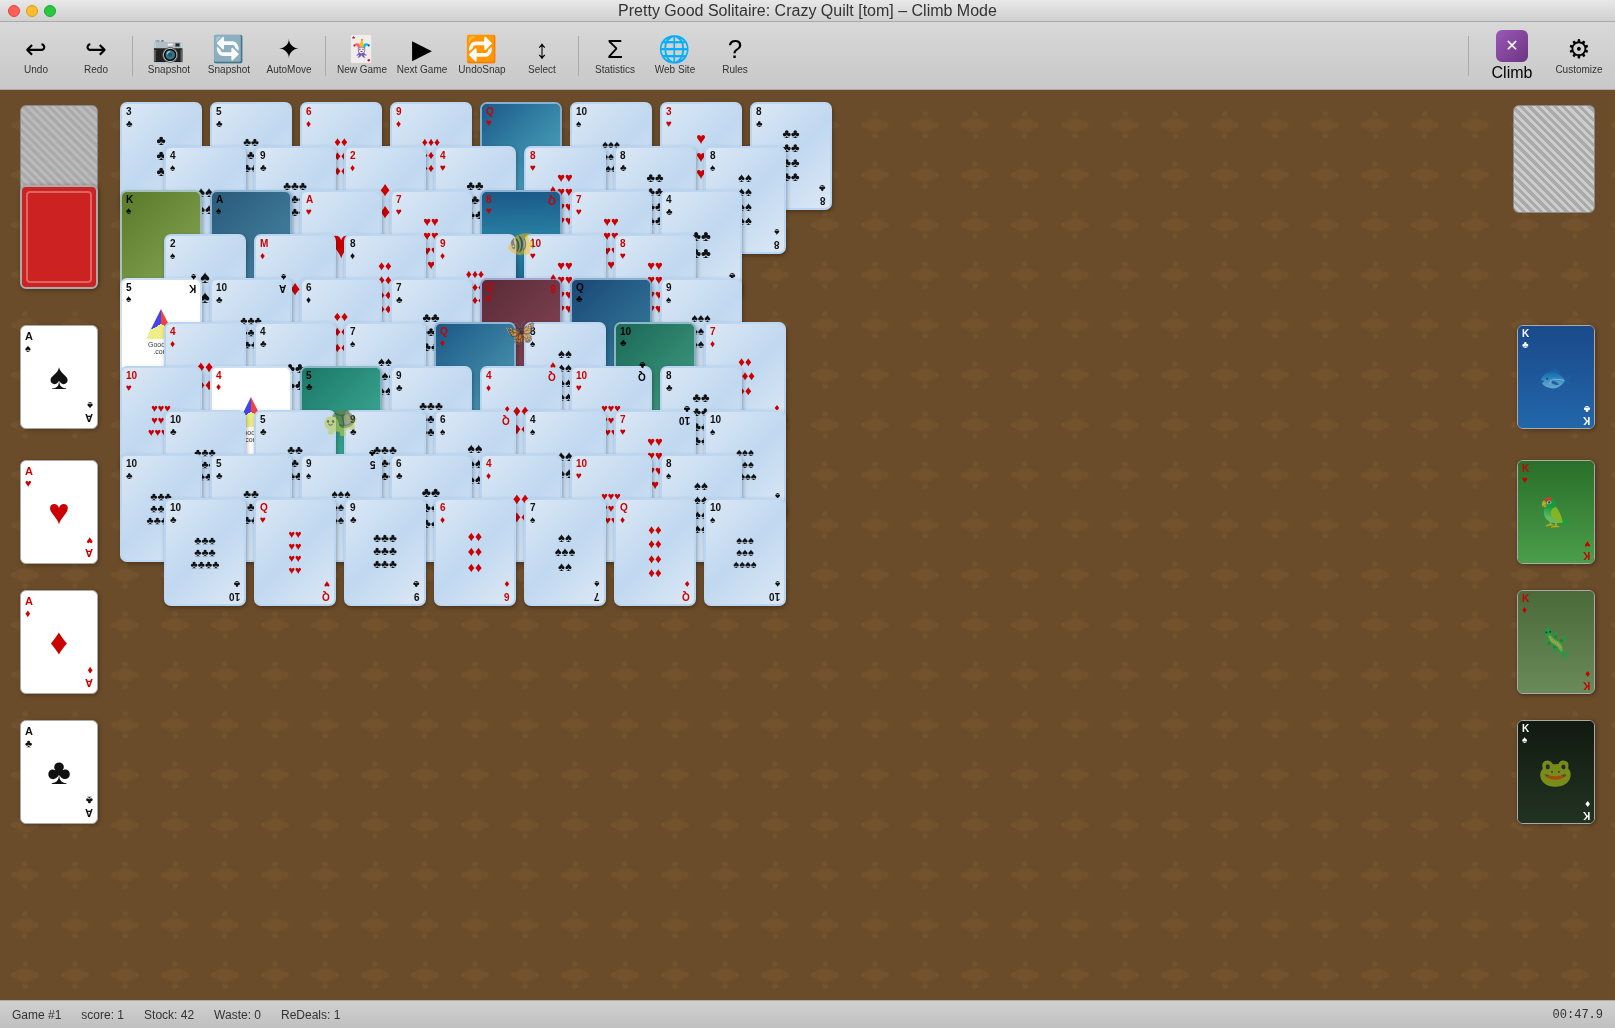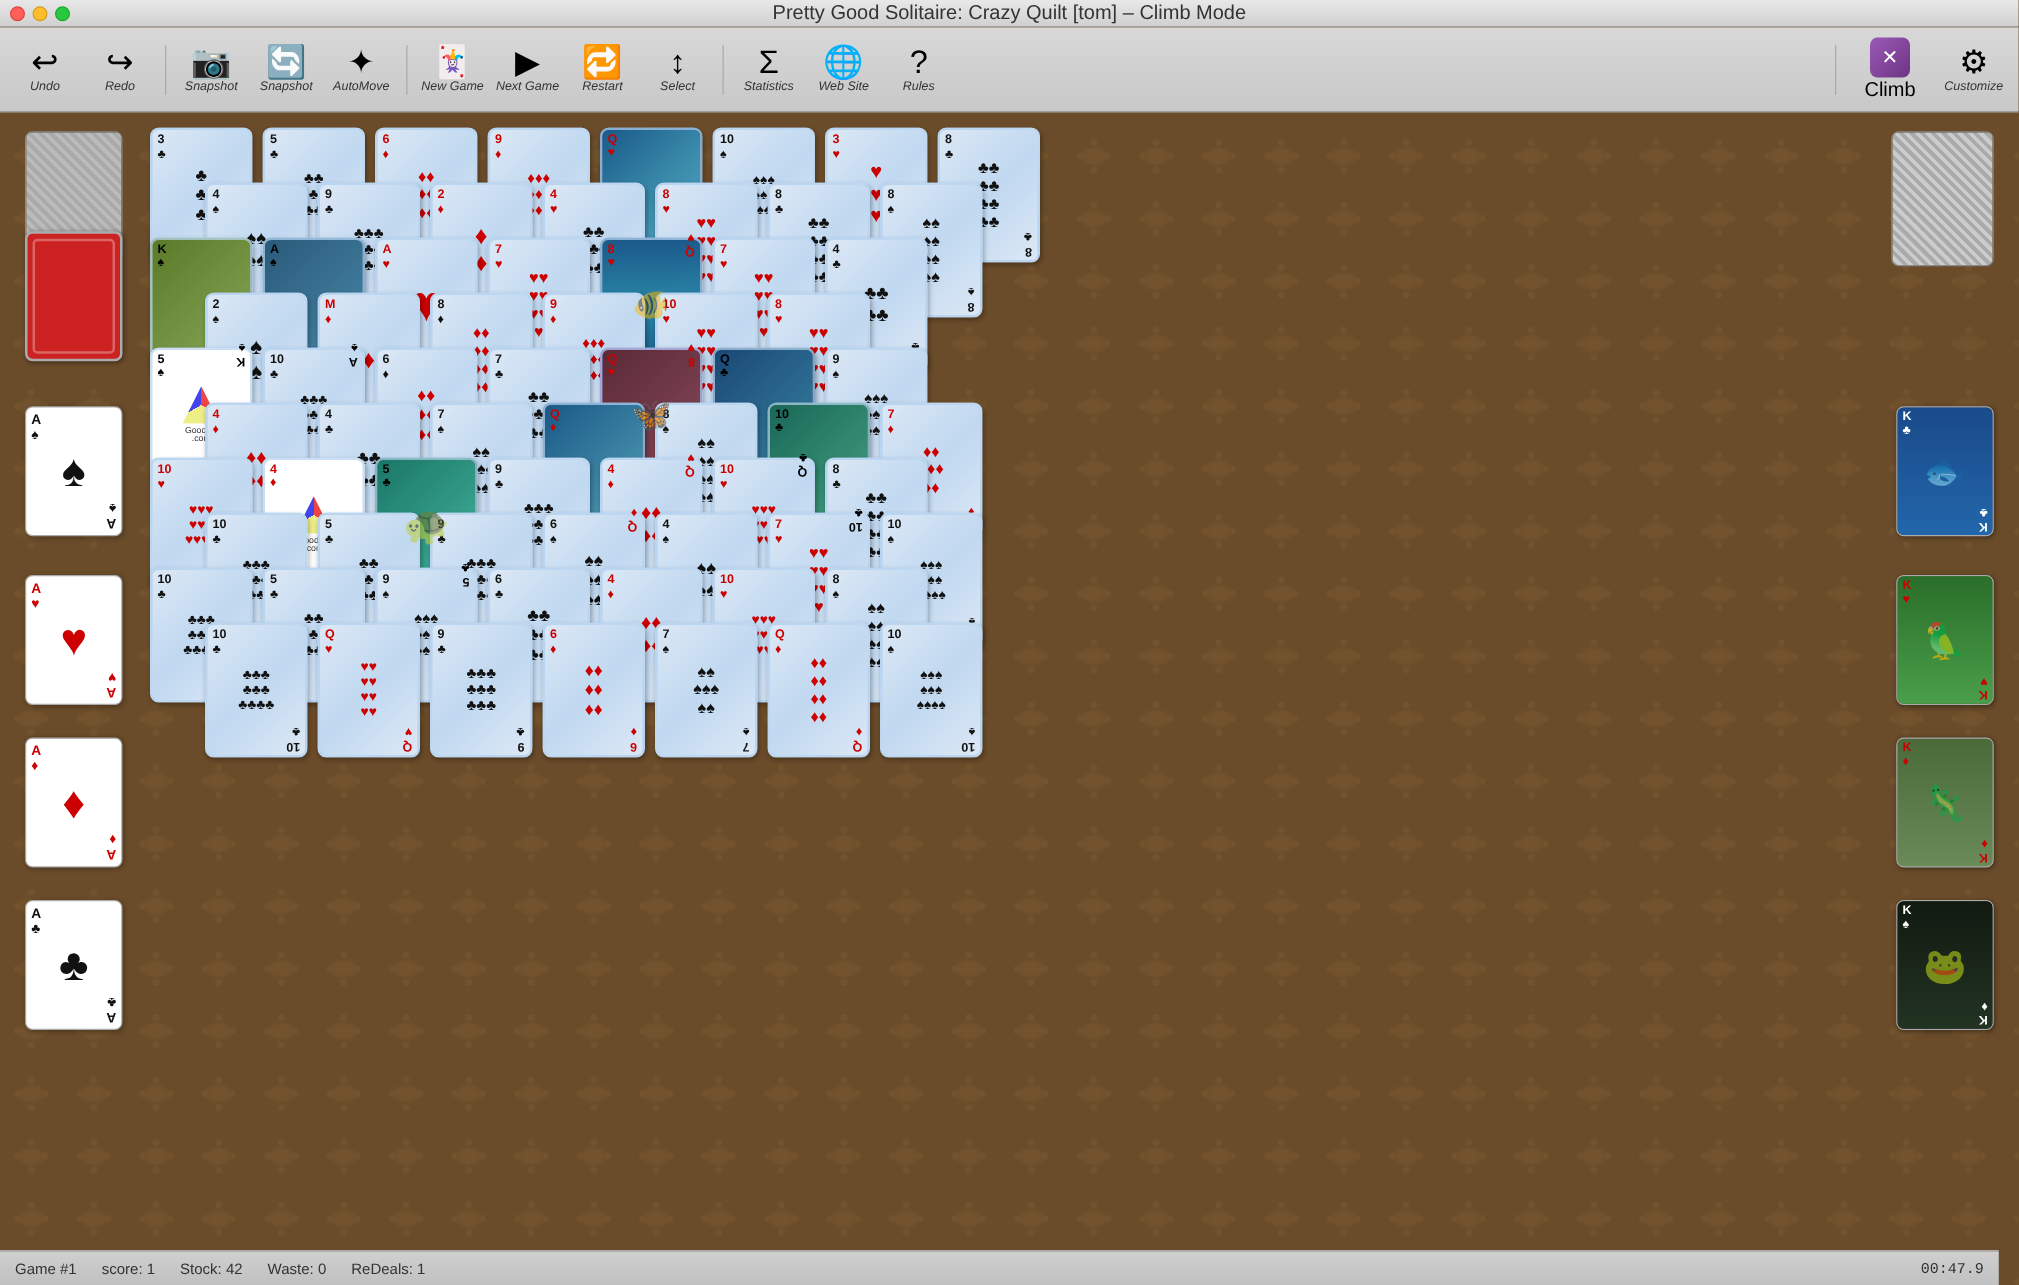--- a/index.html
+++ b/index.html
@@ -87,21 +87,20 @@
       gap: 2px;
     }
     .toolbar-btn .btn-icon {
       font-size: 26px;
       line-height: 1;
     }
     .toolbar-btn .btn-label {
       font-size: 10px;
       color: #333;
       text-align: right;
-      font-style: italic;
     }
     .toolbar-separator {
       width: 1px;
       height: 40px;
       background: #aaa;
       margin: 0 4px;
     }
 
     
     .toolbar-right {
@@ -135,21 +134,21 @@
     
     #game-area {
       position: absolute;
       top: 90px; left: 0; right: 0; bottom: 28px;
       z-index: 1;
     }
 
     
     #statusbar {
       position: absolute;
-      bottom: 0; left: 0; right: 16px;
+      bottom: 0; left: 0; right: 0;
       height: 28px;
       background: linear-gradient(to bottom, #d0d0d0, #c0c0c0);
       border-top: 1px solid #aaa;
       display: flex;
       align-items: center;
       padding: 0 12px;
       font-size: 12px;
       color: #333;
       z-index: 100;
       gap: 20px;
@@ -247,21 +246,21 @@
   <div class="toolbar-btn">
     <span class="btn-icon">🃏</span>
     <span class="btn-label">New Game</span>
   </div>
   <div class="toolbar-btn">
     <span class="btn-icon">▶</span>
     <span class="btn-label">Next Game</span>
   </div>
   <div class="toolbar-btn">
     <span class="btn-icon">🔁</span>
-    <span class="btn-label">Restart</span>
+    <span class="btn-label">UndoSnap</span>
   </div>
   <div class="toolbar-btn">
     <span class="btn-icon">↕</span>
     <span class="btn-label">Select</span>
   </div>
   <div class="toolbar-separator"></div>
   <div class="toolbar-btn">
     <span class="btn-icon">Σ</span>
     <span class="btn-label">Statistics</span>
   </div>

